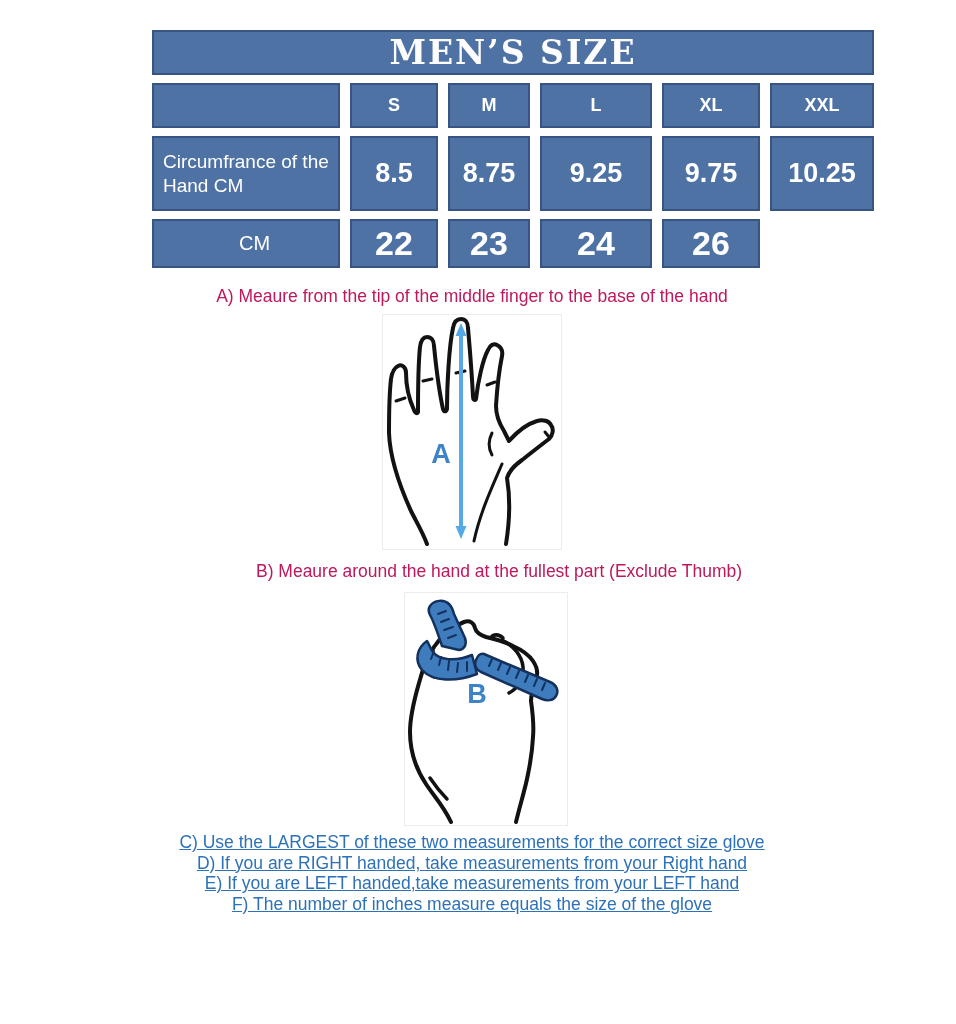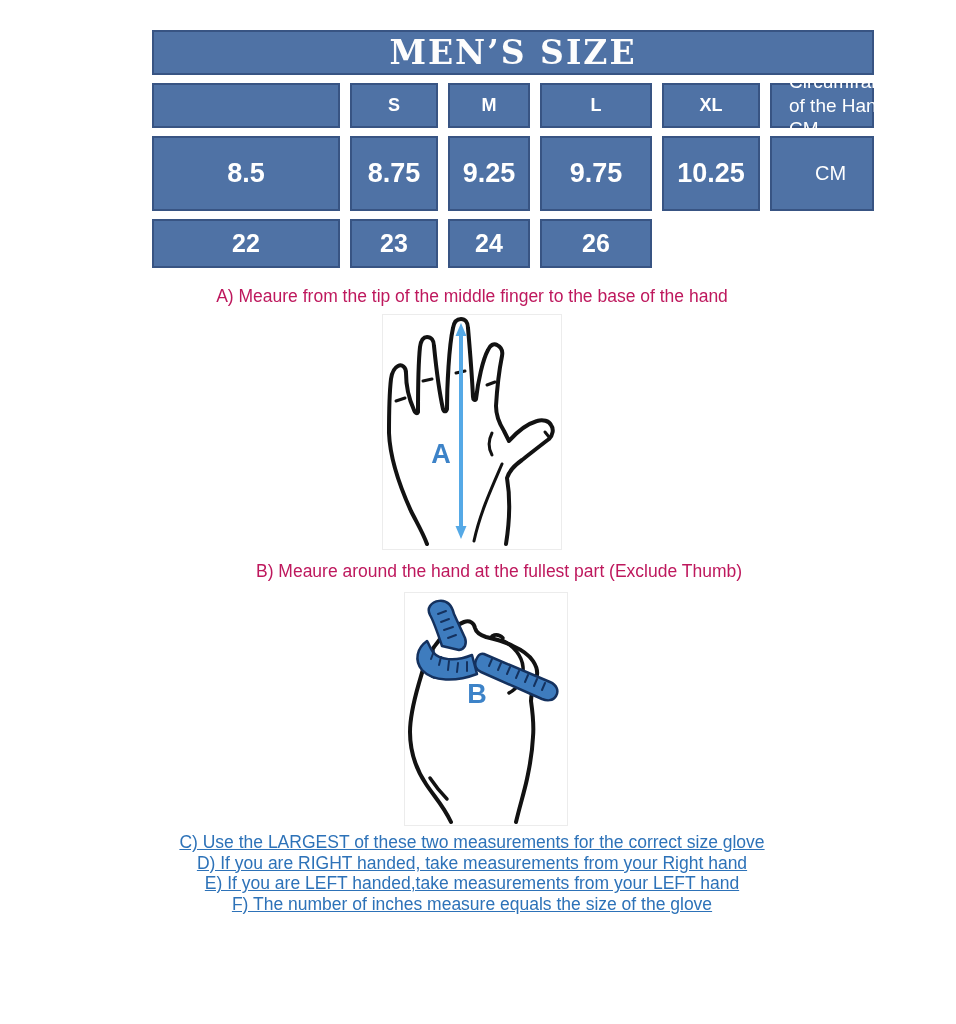--- a/index.html
+++ b/index.html
@@ -32,25 +32,25 @@
     font-family:"DejaVu Serif", serif;
     font-weight:bold;
     font-size:33px;
     letter-spacing:2px;
     color:#fdfdfd;
   }
   .cell.size-head{font-size:18px;font-weight:bold;}
   .cell.row-label{
     font-size:19px;line-height:1.25;
     justify-content:flex-start;text-align:left;
-    padding-left:17px;
+    padding-left:9px;
   }
   .cell.row-label.center{justify-content:center;text-align:center;padding-left:17px;font-size:20px;}
   .cell.value{font-size:27px;font-weight:bold;}
-  .cell.value.small{font-size:25px;}
+  .cell.value.small{font-size:34px;}
 
   
   .instr{
     position:absolute;left:0;width:944px;
     text-align:center;
     color:#be185d;
     font-size:17.5px;
     margin:0;
   }
   .instr-a{top:286px;}
@@ -81,20 +81,21 @@
 <div class="page">
 
   <div class="size-table">
     <div class="cell title">MEN’S SIZE</div>
 
     <div class="cell"></div>
     <div class="cell size-head">S</div>
     <div class="cell size-head">M</div>
     <div class="cell size-head">L</div>
     <div class="cell size-head">XL</div>
+    <div class="cell size-head">XXL</div>
 
     <div class="cell row-label">Circumfrance of the Hand CM</div>
     <div class="cell value">8.5</div>
     <div class="cell value">8.75</div>
     <div class="cell value">9.25</div>
     <div class="cell value">9.75</div>
     <div class="cell value">10.25</div>
 
     <div class="cell row-label center">CM</div>
     <div class="cell value small">22</div>

